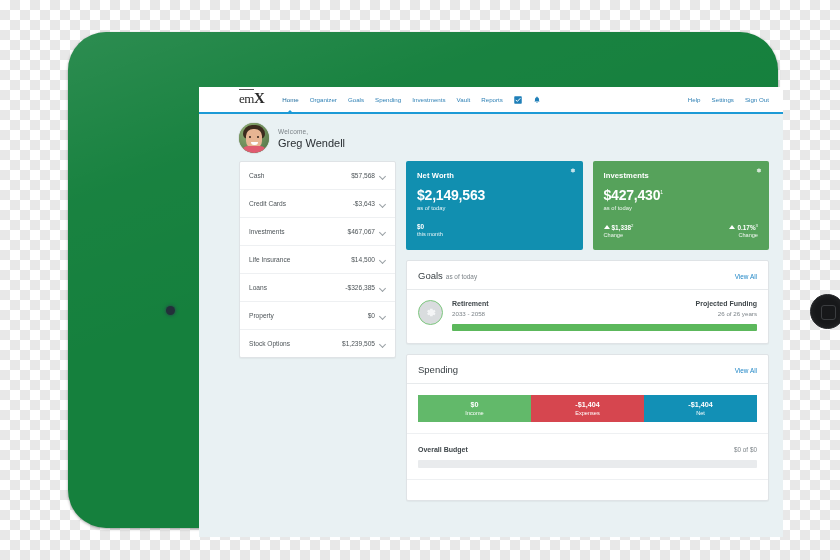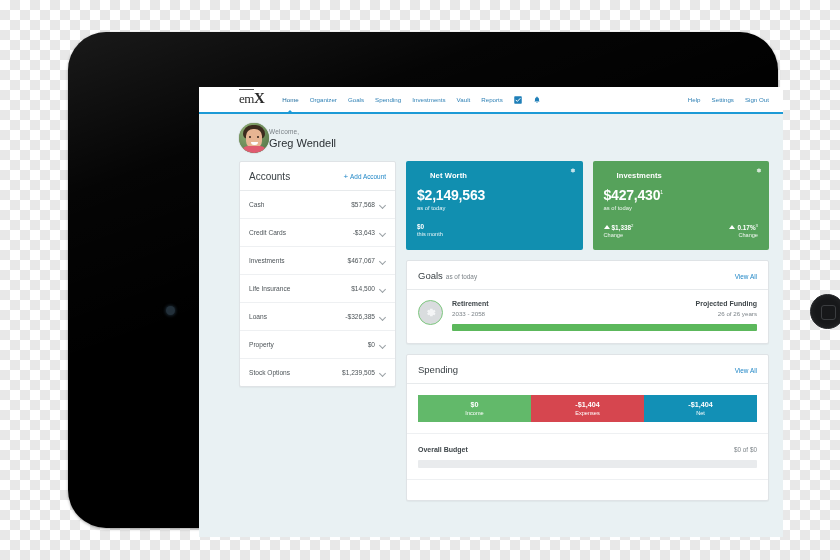--- a/index.html
+++ b/index.html
@@ -19,21 +19,21 @@
     position: relative;
   }
 
   
   #tablet {
     position: absolute;
     left: 68px;
     top: 32px;
     width: 710px;
     height: 496px;
-    background: #000000;
+    background: #15803d;
     border-radius: 38px;
     box-shadow: 0 1px 3px rgba(0,0,0,0.35);
   }
   #tablet-glare {
     position: absolute;
     inset: 0;
     border-radius: 38px;
     background: linear-gradient(160deg, rgba(255,255,255,0.10) 0%, rgba(255,255,255,0.02) 22%, rgba(255,255,255,0) 45%);
     pointer-events: none;
   }
@@ -164,21 +164,21 @@
     flex: none;
     box-shadow: 0 0 0 1px rgba(0,0,0,0.06);
   }
   #avatar .bg { position: absolute; inset: 0; background: radial-gradient(circle at 30% 25%, #8fae74, #4e6e42); }
   #avatar .hair { position: absolute; left: 4px; top: 2px; width: 22px; height: 14px; border-radius: 11px 11px 6px 6px; background: #3c2b1e; }
   #avatar .face { position: absolute; left: 7px; top: 6px; width: 16px; height: 20px; border-radius: 8px 8px 9px 9px; background: #e7b593; }
   #avatar .eye-l { position: absolute; left: 10px; top: 13px; width: 2px; height: 2px; border-radius: 50%; background: #32231a; }
   #avatar .eye-r { position: absolute; left: 18px; top: 13px; width: 2px; height: 2px; border-radius: 50%; background: #32231a; }
   #avatar .mouth { position: absolute; left: 12px; top: 19px; width: 7px; height: 3px; border-radius: 0 0 5px 5px; background: #fdfdfd; }
   #avatar .shirt { position: absolute; left: 2px; bottom: 0; width: 26px; height: 7px; border-radius: 9px 9px 0 0; background: #e05b70; }
-  #welcome-text { }
+  #welcome-text { margin-left: 9px; }
   #welcome-label { font-size: 6.5px; color: #7b8287; letter-spacing: 0.2px; }
   #welcome-name { font-size: 11px; color: #2a2f33; margin-top: 2px; }
 
   
   #main {
     display: flex;
     padding: 0 14px 0 40px;
     gap: 10px;
     align-items: flex-start;
   }
@@ -250,21 +250,21 @@
   .stat-gear {
     position: absolute;
     right: 7px;
     top: 6px;
     width: 7px;
     height: 7px;
     opacity: 0.75;
     cursor: pointer;
   }
   .stat-gear svg { display: block; width: 100%; height: 100%; }
-  .stat-title { font-size: 7.6px; font-weight: bold; letter-spacing: 0.1px; margin-left: 13px; }
+  .stat-title { font-size: 7.6px; font-weight: bold; letter-spacing: 0.1px; }
   .stat-amount { font-size: 14px; font-weight: bold; margin-top: 7px; letter-spacing: -0.2px; }
   .stat-amount sup { font-size: 5px; font-weight: normal; vertical-align: super; }
   .stat-sub { font-size: 5.8px; margin-top: 2px; opacity: 0.92; }
   .stat-foot {
     display: flex;
     justify-content: space-between;
     margin-top: 12px;
   }
   .stat-foot-block { text-align: left; }
   .stat-foot-block.right { text-align: right; }
@@ -415,27 +415,20 @@
       <div id="welcome-text">
         <div id="welcome-label">Welcome,</div>
         <div id="welcome-name">Greg Wendell</div>
       </div>
     </div>
 
     <div id="main">
 
       <div id="col-left">
         <div class="card">
-          <div id="accounts-header">
-            <div id="accounts-title">Accounts</div>
-            <div id="add-account">
-              <span class="plus">+</span>
-              <span>Add Account</span>
-            </div>
-          </div>
 
           <div class="acct-row">
             <span class="acct-name">Cash</span>
             <span class="acct-right">
               <span class="acct-value">$57,568</span>
               <span class="chev"></span>
             </span>
           </div>
           <div class="acct-row">
             <span class="acct-name">Credit Cards</span>

